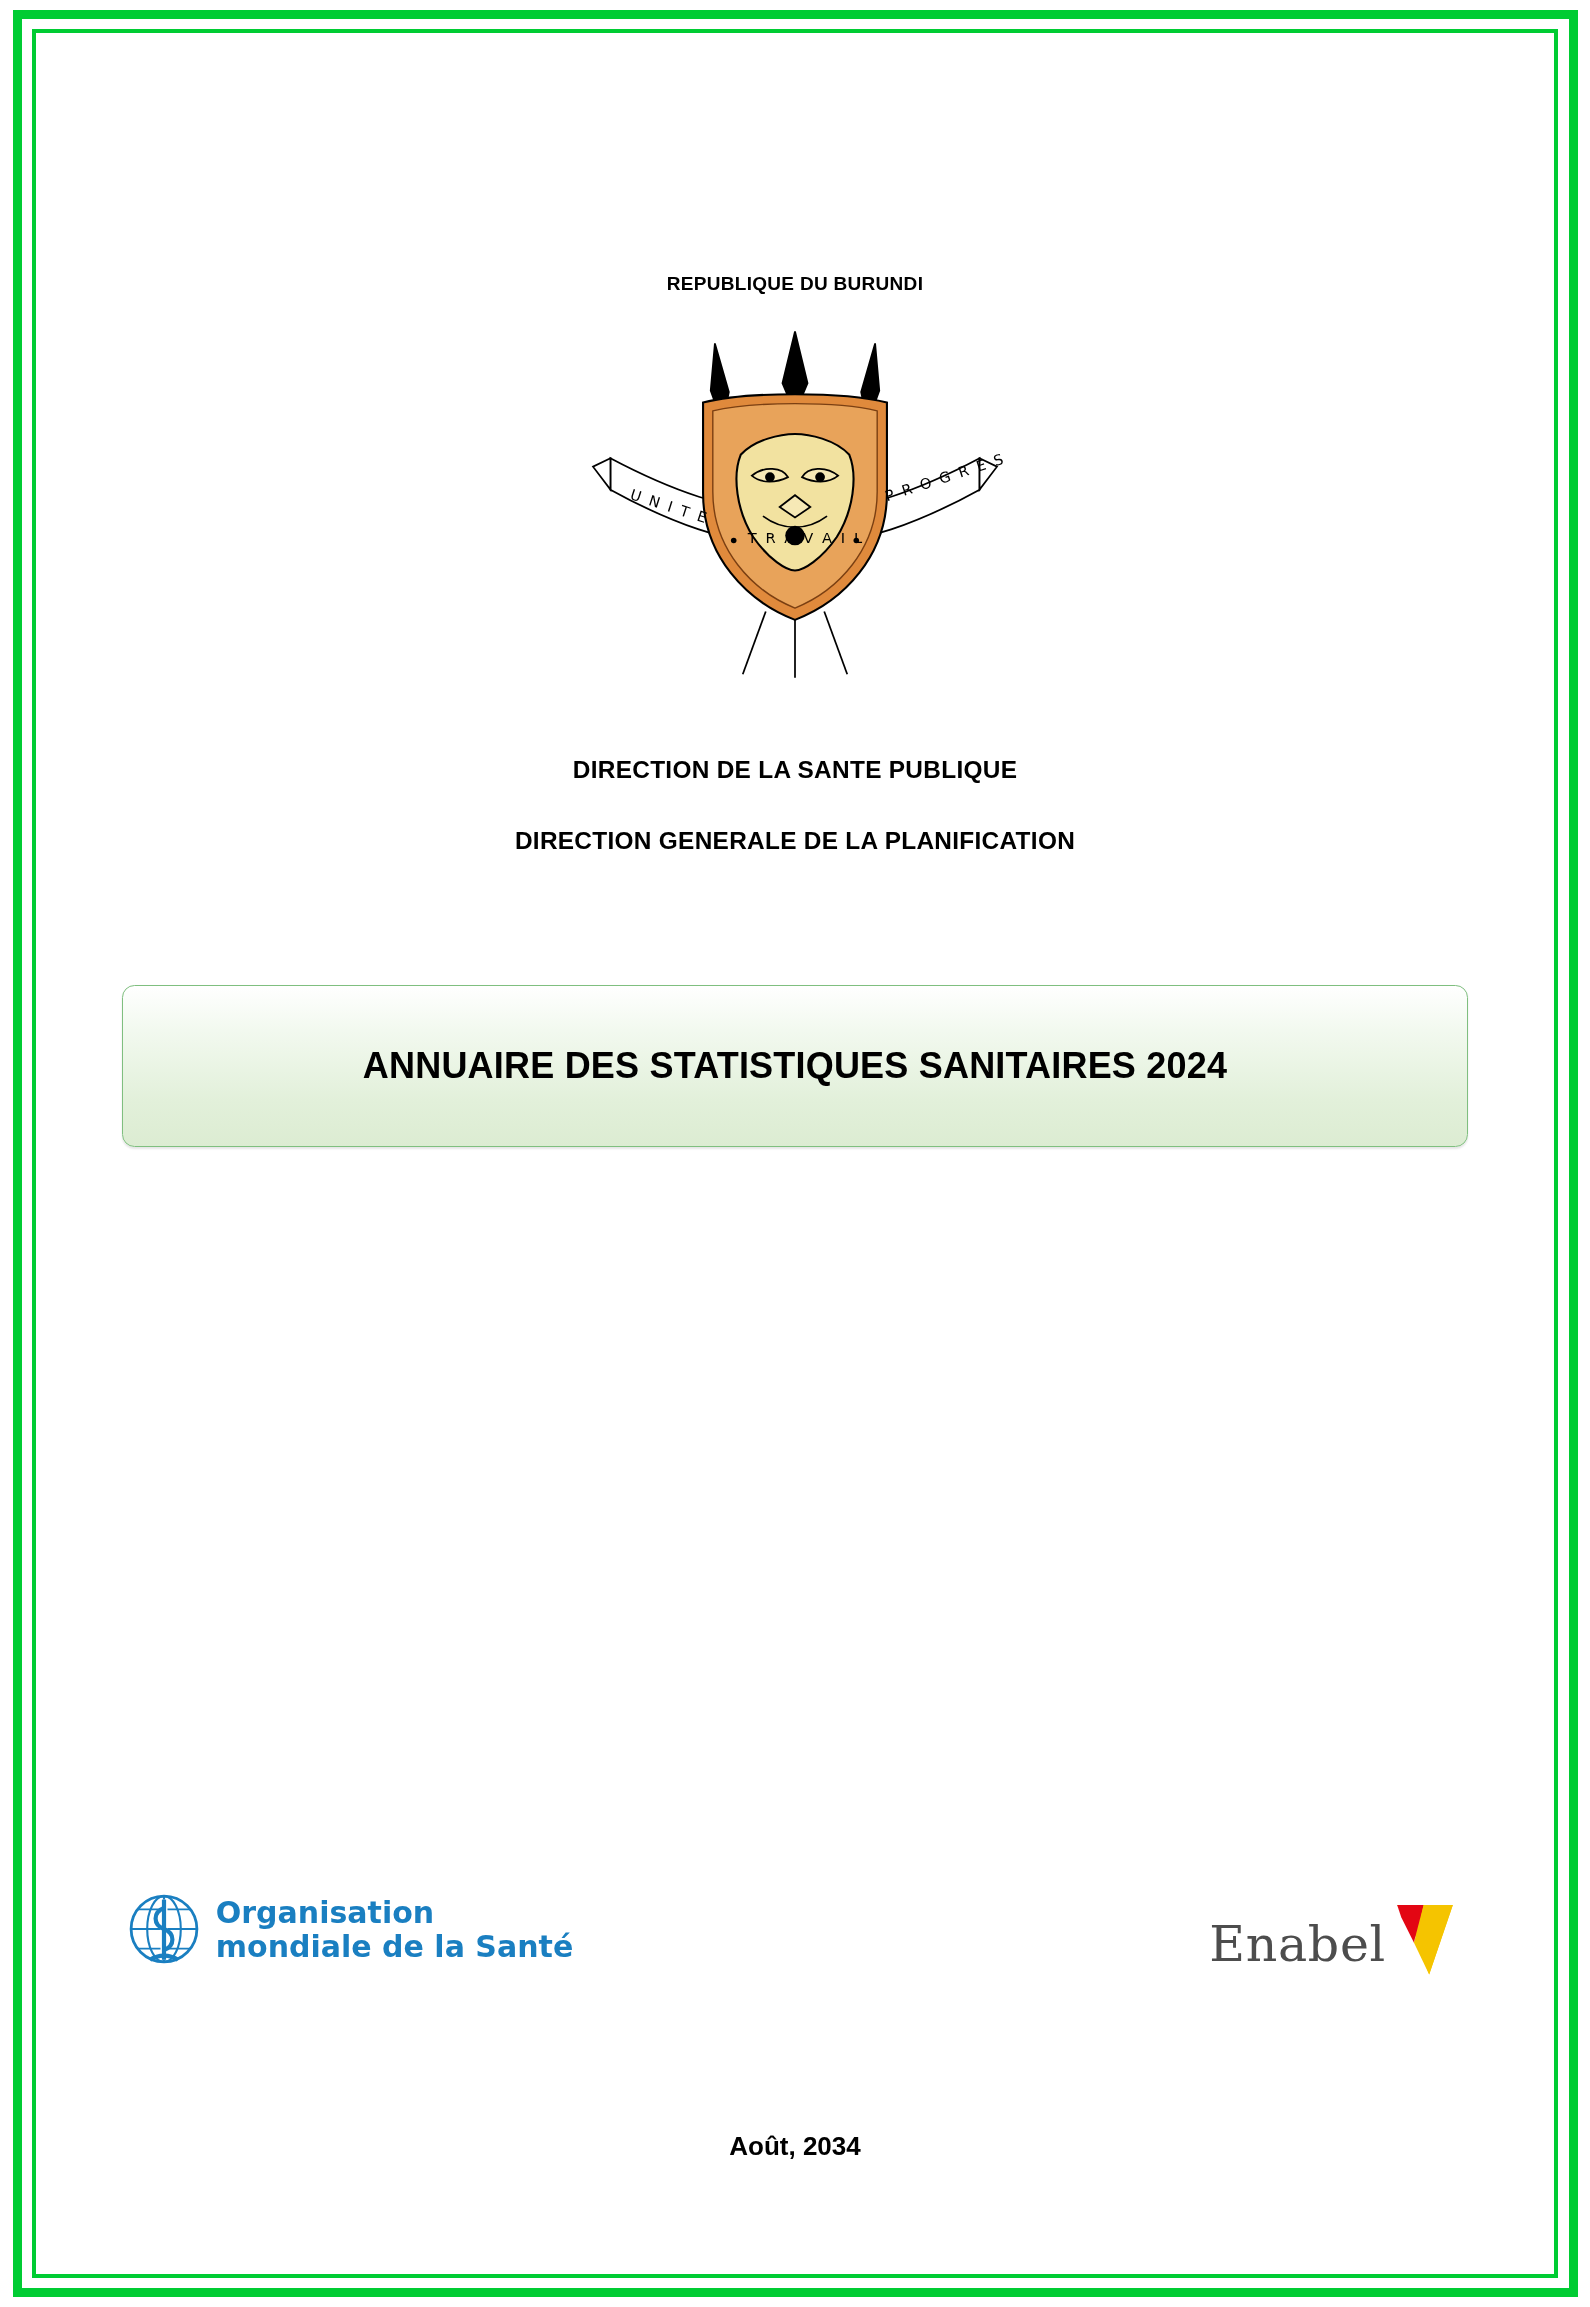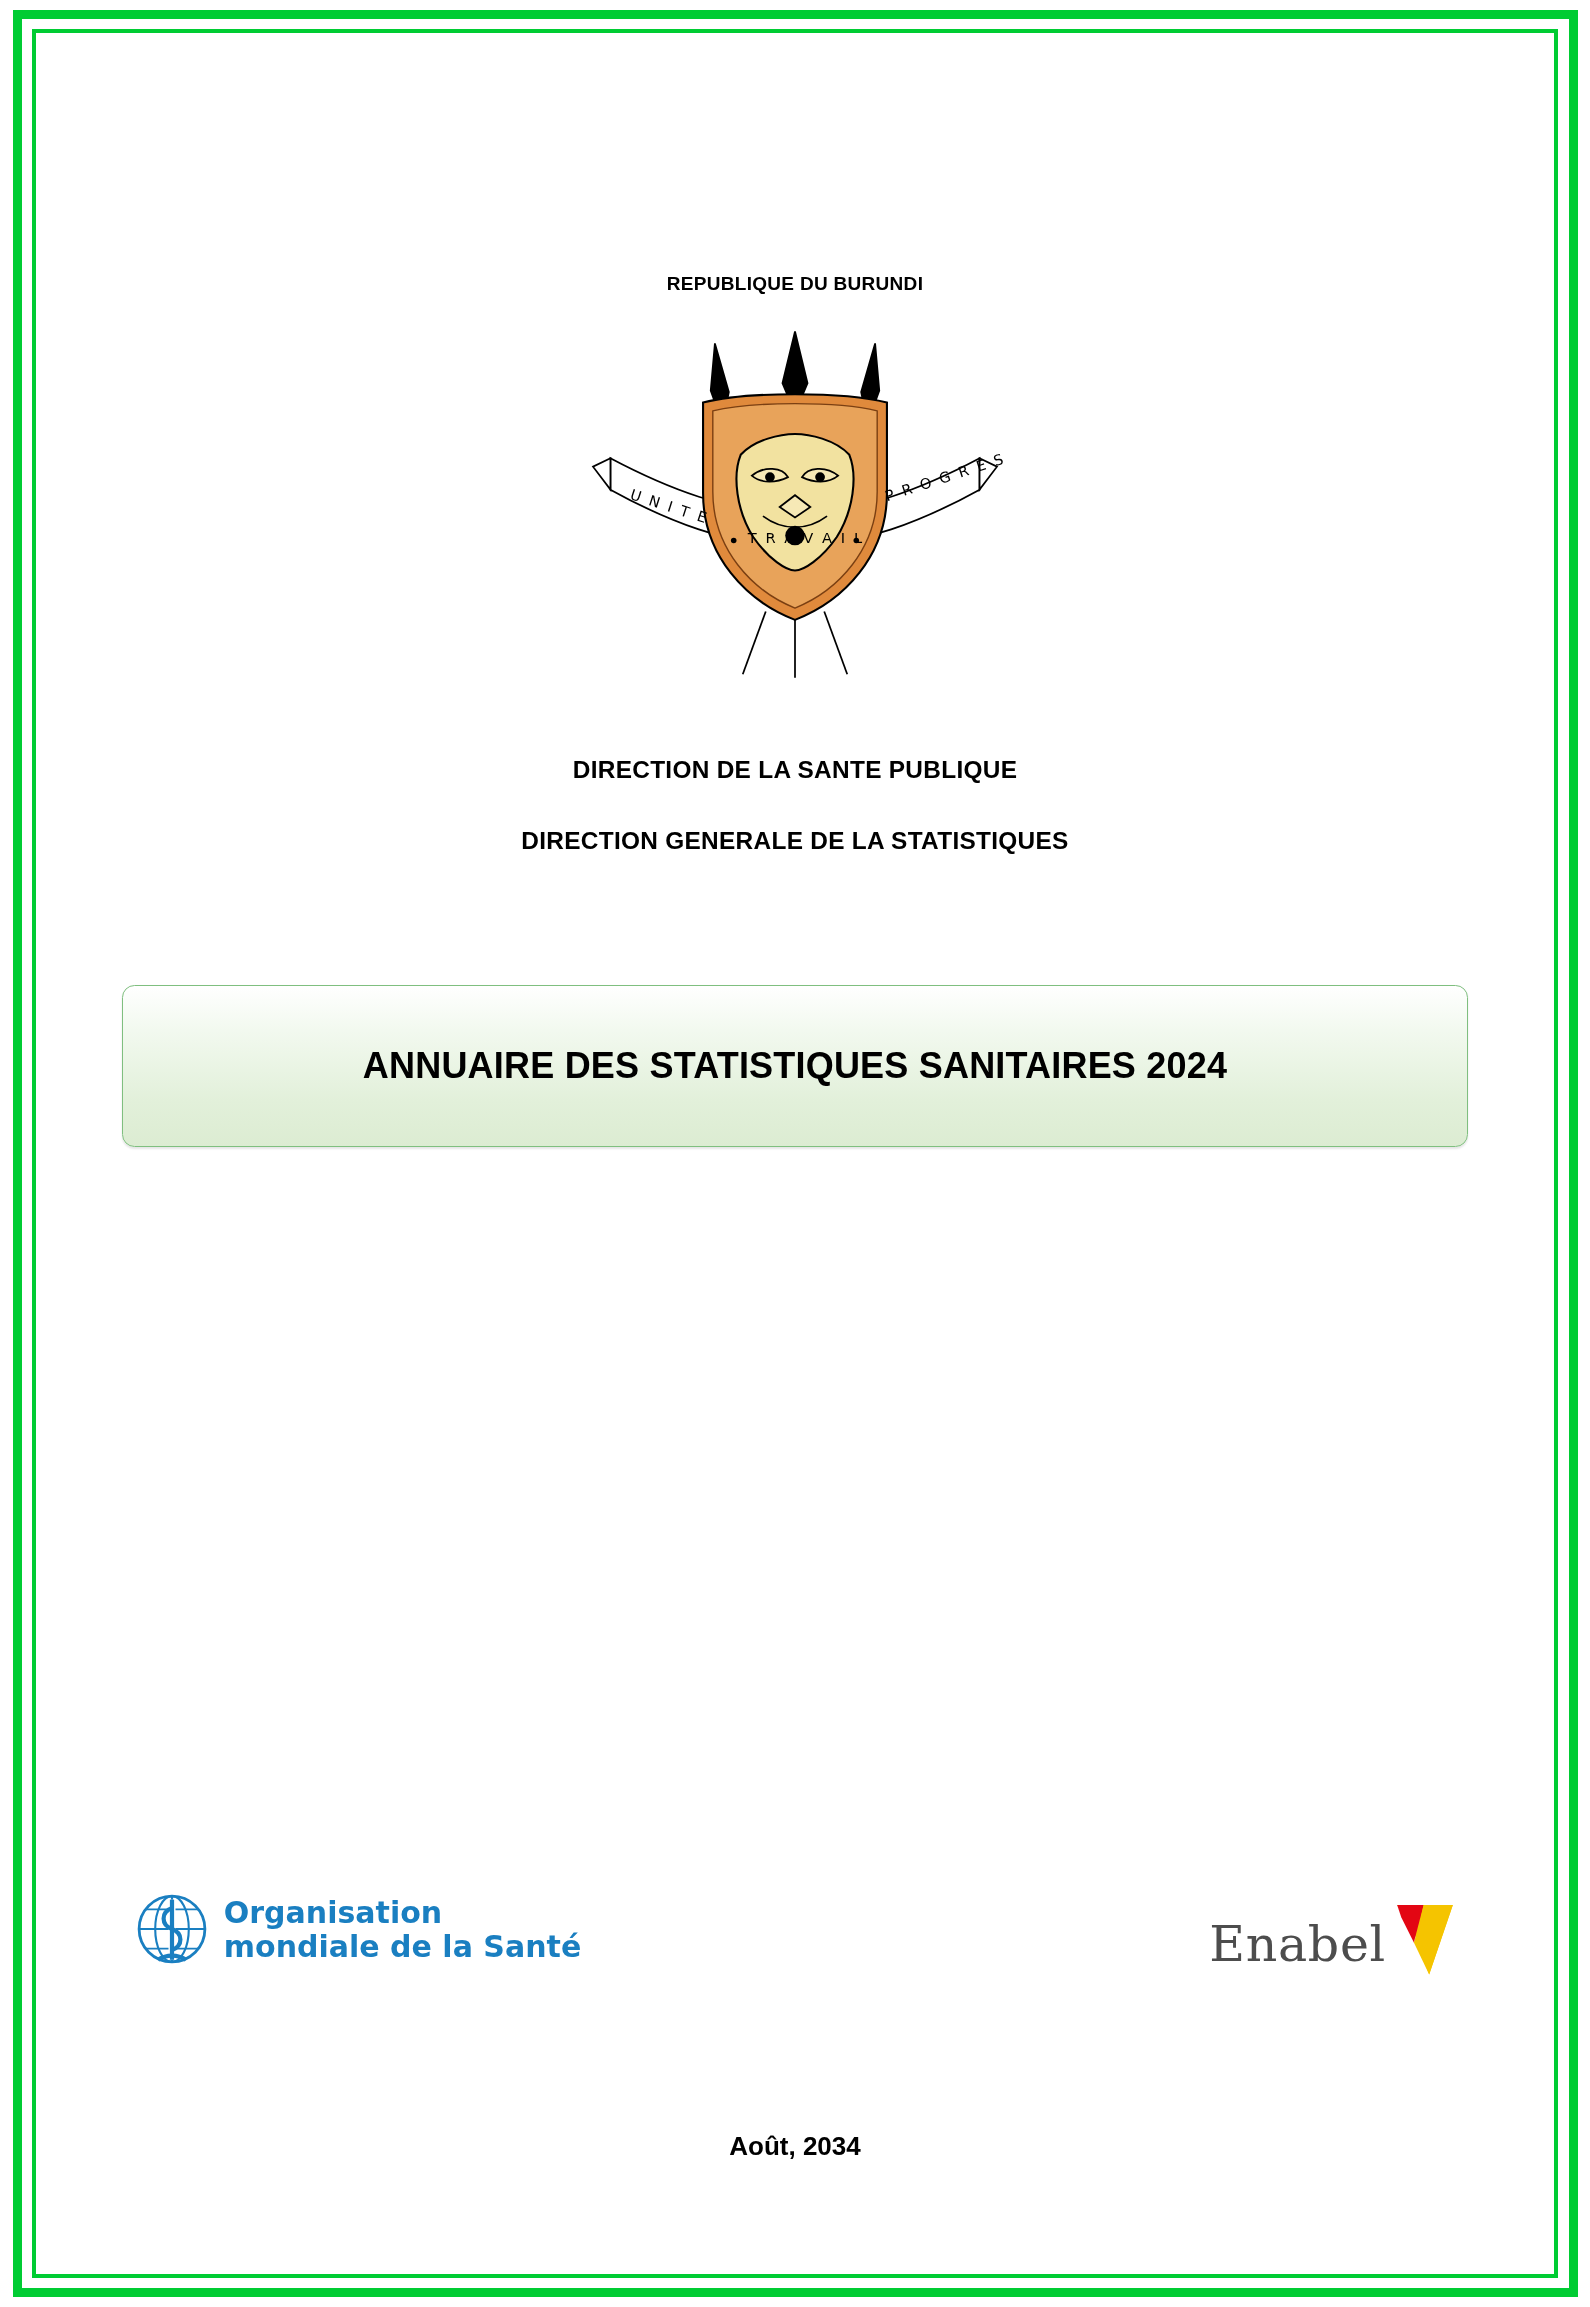--- a/index.html
+++ b/index.html
@@ -98,21 +98,21 @@
 
   .logos-row {
     position: absolute;
     left: 0;
     right: 0;
     top: 1806px;
     height: 181px;
   }
   .who-logo {
     position: absolute;
-    left: 74px;
+    left: 66px;
     top: 28px;
     display: flex;
     align-items: center;
   }
   .who-text {
     margin-left: 9.8px;
     color: #1a7fc1;
     font-size: 30px;
     font-weight: bold;
     line-height: 1.12;
@@ -206,21 +206,21 @@
           <text x="232" y="322">T R A V A I L</text>
           <text x="432" y="262" transform="rotate(-18 432 262)">P R O G R E S</text>
         </g>
         <circle cx="212" cy="318" r="4" fill="#000000"></circle>
         <circle cx="388" cy="318" r="4" fill="#000000"></circle>
       </svg>
     </div>
 
     <div class="ministry-block">
       <div class="ministry-line">DIRECTION DE LA SANTE PUBLIQUE</div>
-      <div class="ministry-line">DIRECTION GENERALE DE LA STATISTIQUES</div>
+      <div class="ministry-line">DIRECTION GENERALE DE LA PLANIFICATION</div>
     </div>
 
     <div class="title-banner">
       <div class="title-banner-inner">ANNUAIRE DES STATISTIQUES SANITAIRES 2024</div>
     </div>
 
     <div class="logos-row">
 
       <div class="who-logo">
         <span>

